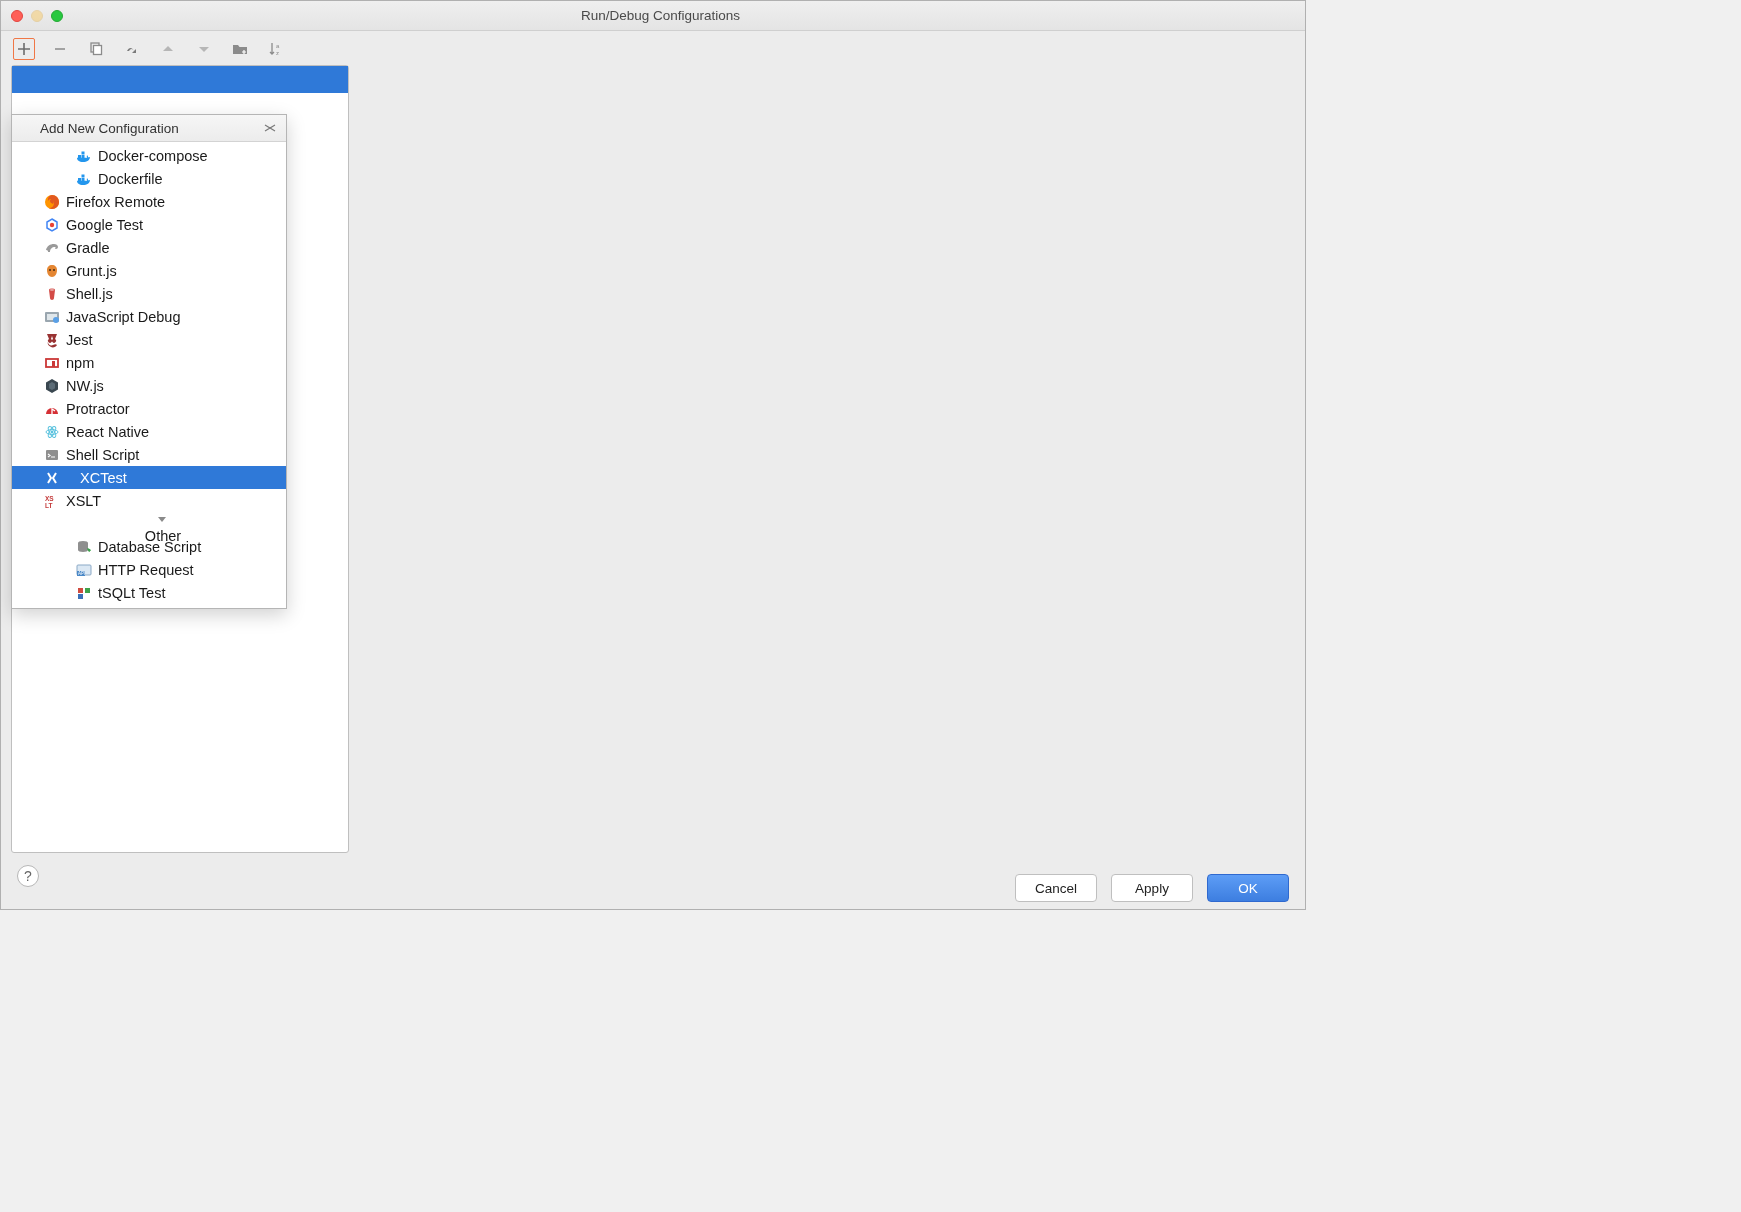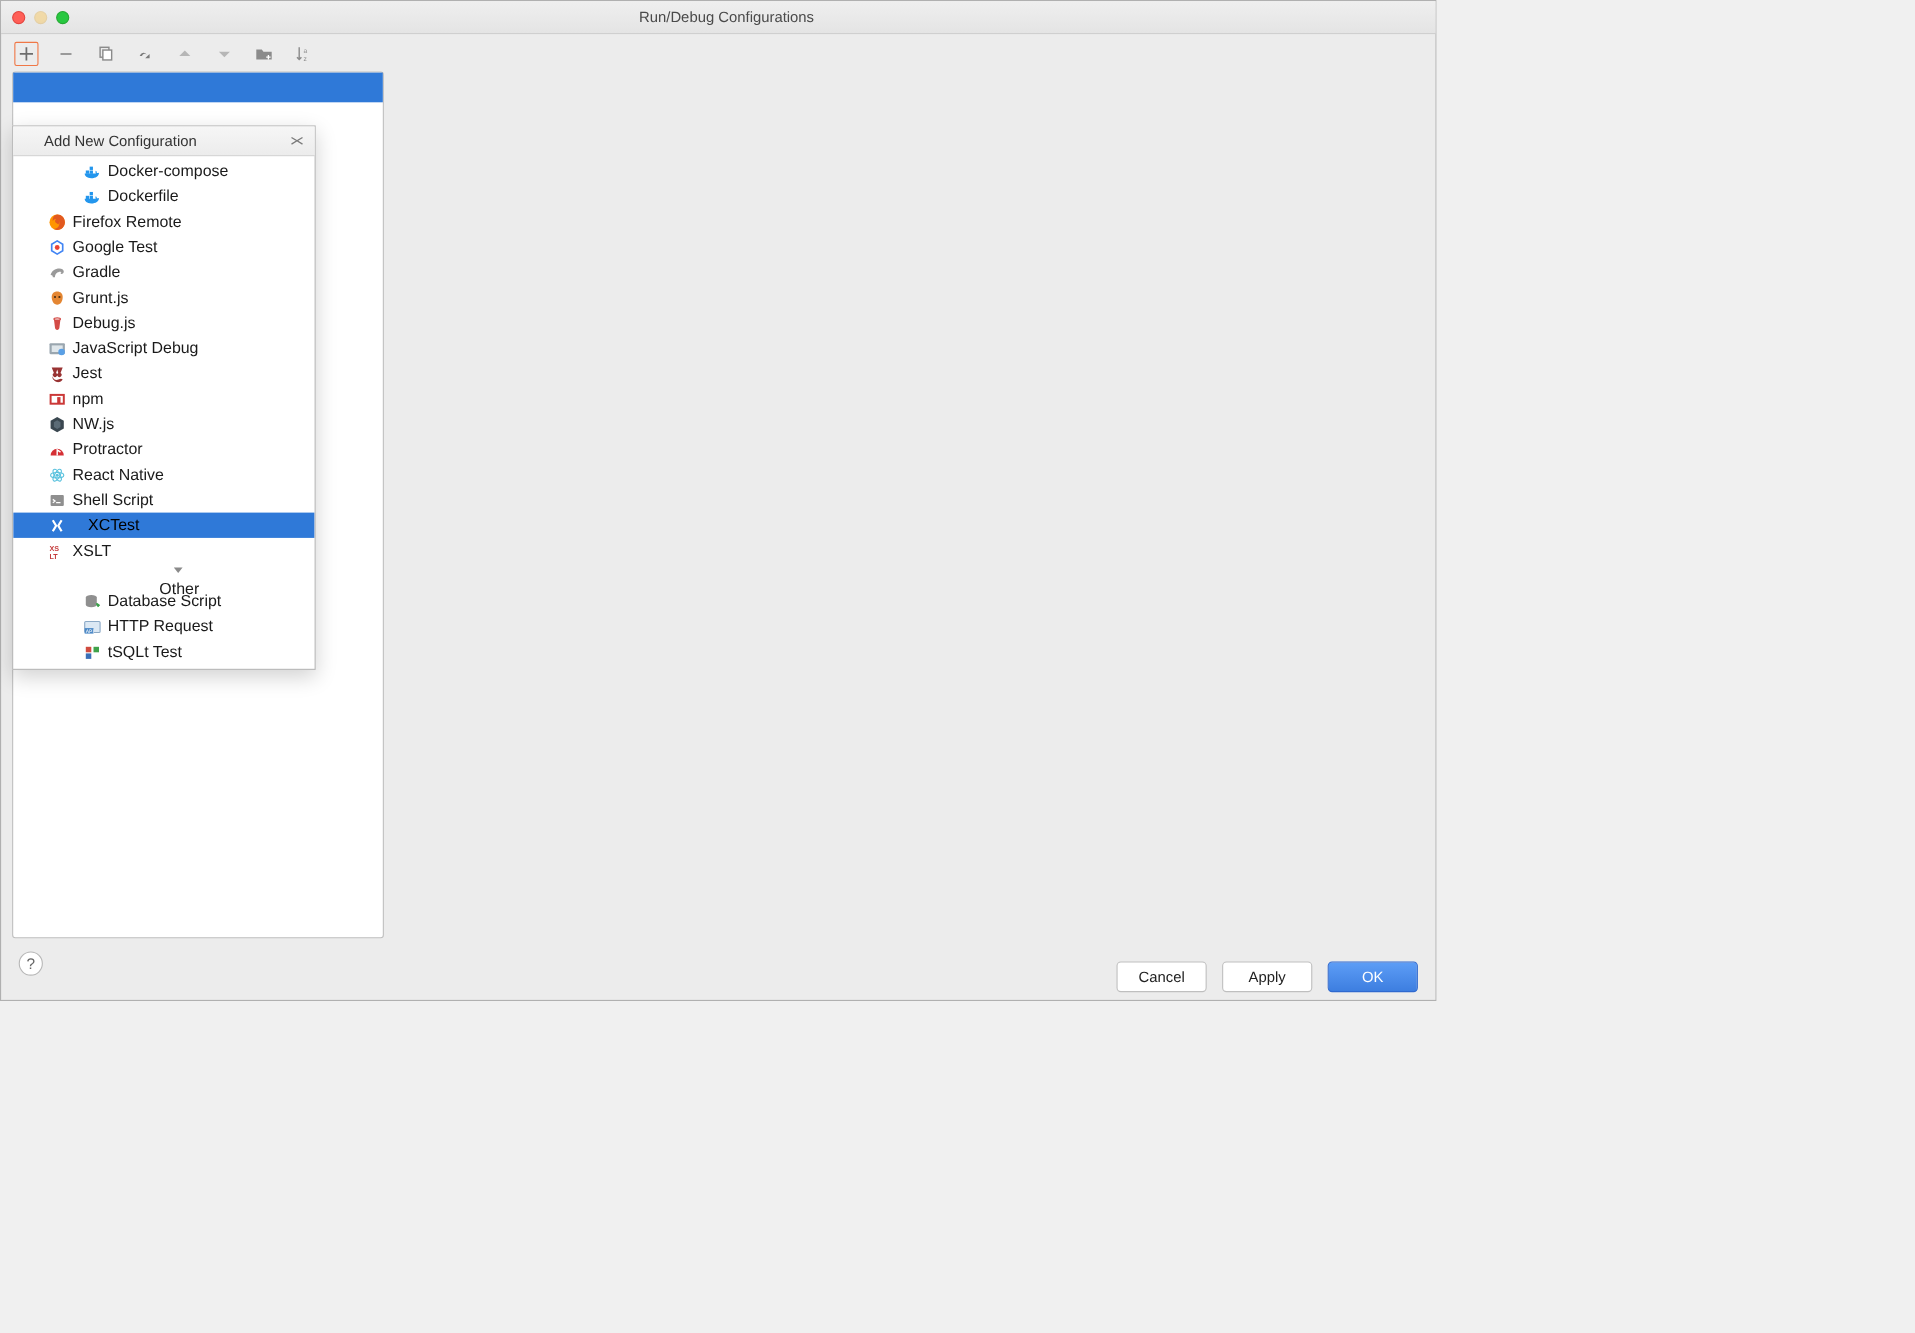--- a/index.html
+++ b/index.html
@@ -124,21 +124,21 @@
   display: flex;
   align-items: center;
   gap: 6px;
   padding-left: 32px;
   font-size: 14.5px;
   color: #1a1a1a;
   cursor: default;
 }
 .item.level2 { padding-left: 64px; }
 .item.level0 { padding-left: 28px; flex-direction: column; }
-.item.selected { background: #2f79d8; color: #000000; gap: 20px; }
+.item.selected { background: #2f79d8; color: #ffffff; gap: 20px; }
 .item.selected .ico { filter: brightness(1.6) saturate(0.9); }
 .ico { width: 16px; height: 16px; display:flex;align-items:center;justify-content:center; flex-shrink:0; }
 .ico svg { width: 16px; height: 16px; }
 .disclosure {
   width: 10px; height: 10px;
   display:inline-block;
   margin-right: 2px;
 }
 .disclosure svg { width:10px;height:10px; }
 .footer {
@@ -307,21 +307,21 @@
                 </span>
                 <span>Grunt.js</span>
               </div>
               <div class="item">
                 <span class="ico">
                   <svg viewBox="0 0 16 16">
                     <path d="M5 4h6l-1 8c0 1-1 2-2 2s-2-1-2-2z" fill="#d34b46"></path>
                     <ellipse cx="8" cy="4" rx="3" ry="1" fill="#fff" stroke="#d34b46"></ellipse>
                   </svg>
                 </span>
-                <span>Debug.js</span>
+                <span>Shell.js</span>
               </div>
               <div class="item">
                 <span class="ico">
                   <svg viewBox="0 0 16 16">
                     <rect x="1" y="3" width="14" height="10" rx="1" fill="#9aa6af"></rect>
                     <rect x="3" y="5" width="10" height="6" fill="#dfe6ea"></rect>
                     <circle cx="12" cy="11" r="3" fill="#5aa0e6"></circle>
                   </svg>
                 </span>
                 <span>JavaScript Debug</span>

